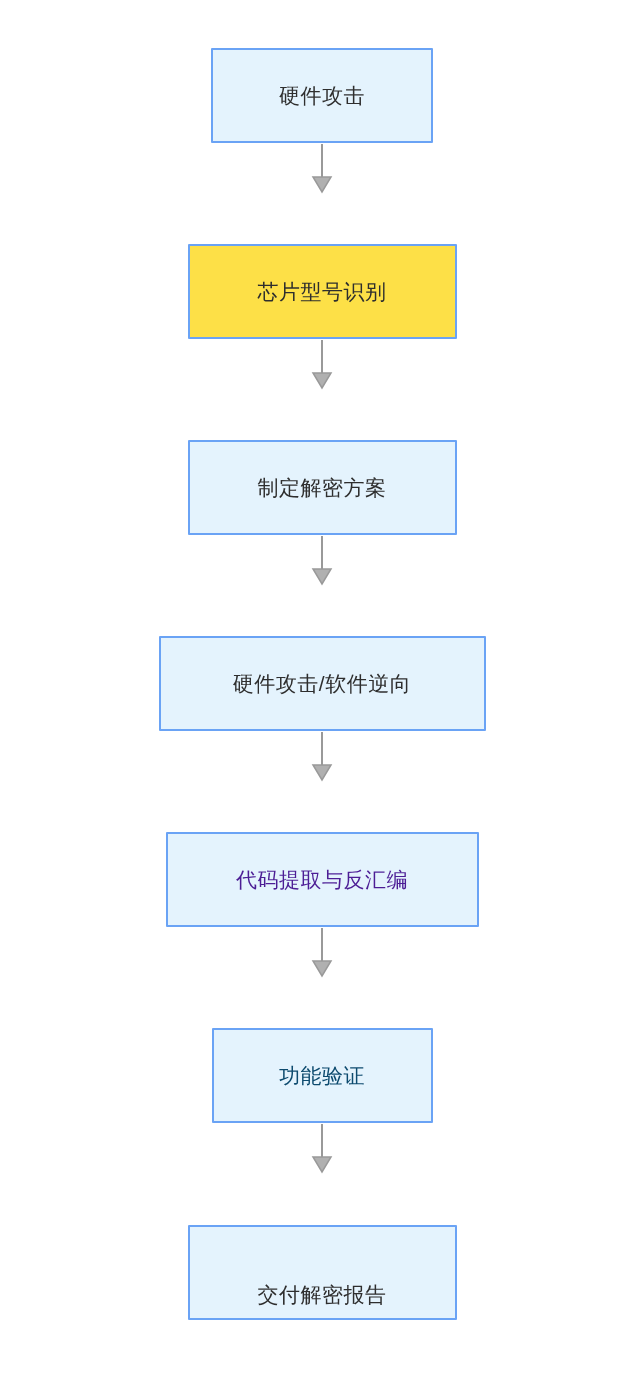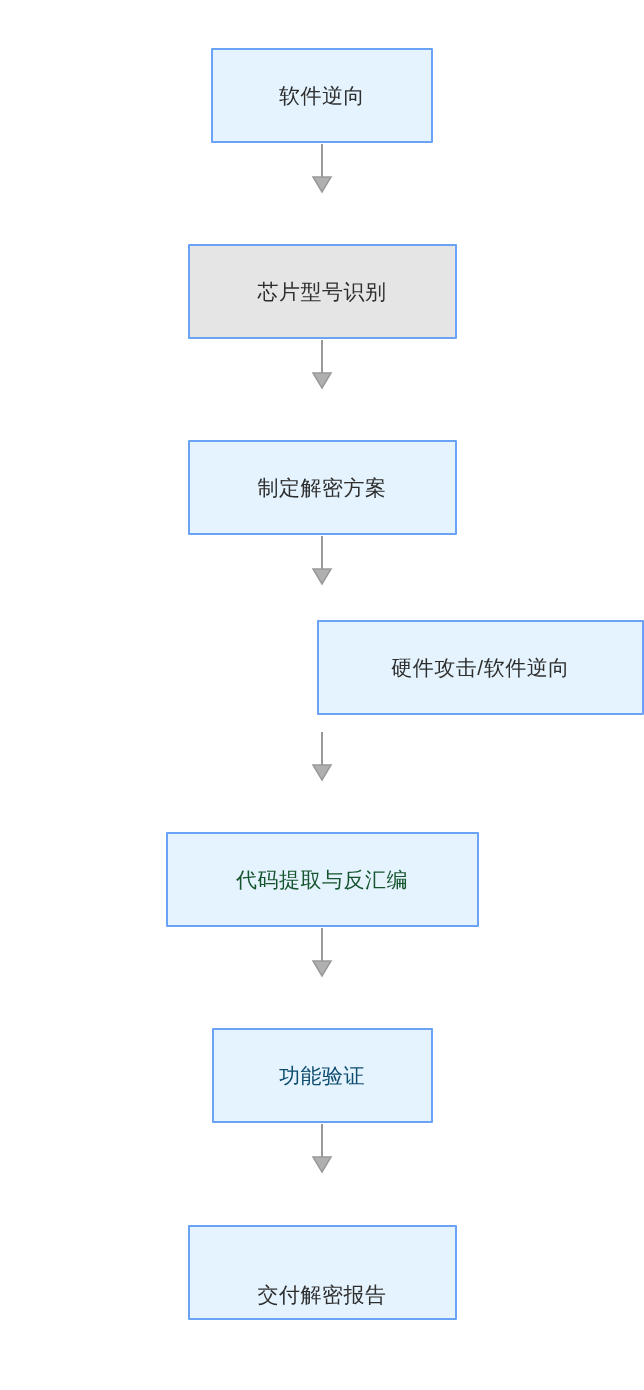--- a/index.html
+++ b/index.html
@@ -93,41 +93,41 @@
       </svg>
     </div>
     <div class="connector" style="top: 1124px;">
       <svg width="24" height="49" viewBox="0 0 24 49">
         <line x1="12" y1="0" x2="12" y2="47" stroke="#999999" stroke-width="2"></line>
         <polygon points="3,33 21,33 12,48" fill="#b0b0b0" stroke="#999999" stroke-width="1.5" stroke-linejoin="miter"></polygon>
       </svg>
     </div>
     <div class="flow-row" style="top: 48px;">
       <div class="node-box" style="width: 222px; background: rgb(228, 243, 253); border-color: rgb(106, 163, 245);">
-        <span class="node-label" style="color: rgb(46, 46, 46);">软件逆向</span>
+        <span class="node-label" style="color: rgb(46, 46, 46);">硬件攻击</span>
       </div>
     </div>
     <div class="flow-row" style="top: 244px;">
-      <div class="node-box" style="width: 269px; background: #e5e5e5; border-color: rgb(106, 163, 245);">
+      <div class="node-box" style="width: 269px; background: #fde047; border-color: rgb(106, 163, 245);">
         <span class="node-label" style="color: rgb(46, 46, 46);">芯片型号识别</span>
       </div>
     </div>
     <div class="flow-row" style="top: 440px;">
       <div class="node-box" style="width: 269px; background: rgb(228, 243, 253); border-color: rgb(106, 163, 245);">
         <span class="node-label" style="color: rgb(46, 46, 46);">制定解密方案</span>
       </div>
     </div>
-    <div class="flow-row" style="top: 620px; justify-content: flex-end;">
+    <div class="flow-row" style="top: 636px;">
       <div class="node-box" style="width: 327px; background: rgb(228, 243, 253); border-color: rgb(106, 163, 245);">
         <span class="node-label" style="color: rgb(46, 46, 46);">硬件攻击/软件逆向</span>
       </div>
     </div>
     <div class="flow-row" style="top: 832px;">
       <div class="node-box" style="width: 313px; background: rgb(228, 243, 253); border-color: rgb(106, 163, 245);">
-        <span class="node-label" style="color: #14532d; text-align: center;">代码提取与反汇编</span>
+        <span class="node-label" style="color: #4c1d95; text-align: center;">代码提取与反汇编</span>
       </div>
     </div>
     <div class="flow-row" style="top: 1028px;">
       <div class="node-box" style="width: 221px; background: rgb(228, 243, 253); border-color: rgb(106, 163, 245);">
         <span class="node-label" style="color: #0c4a6e;">功能验证</span>
       </div>
     </div>
     <div class="flow-row" style="top: 1225px;">
       <div class="node-box" style="width: 269px; background: rgb(228, 243, 253); border-color: rgb(106, 163, 245);">
         <span class="node-label" style="color: rgb(46, 46, 46); margin-top: 44px;">交付解密报告</span>

